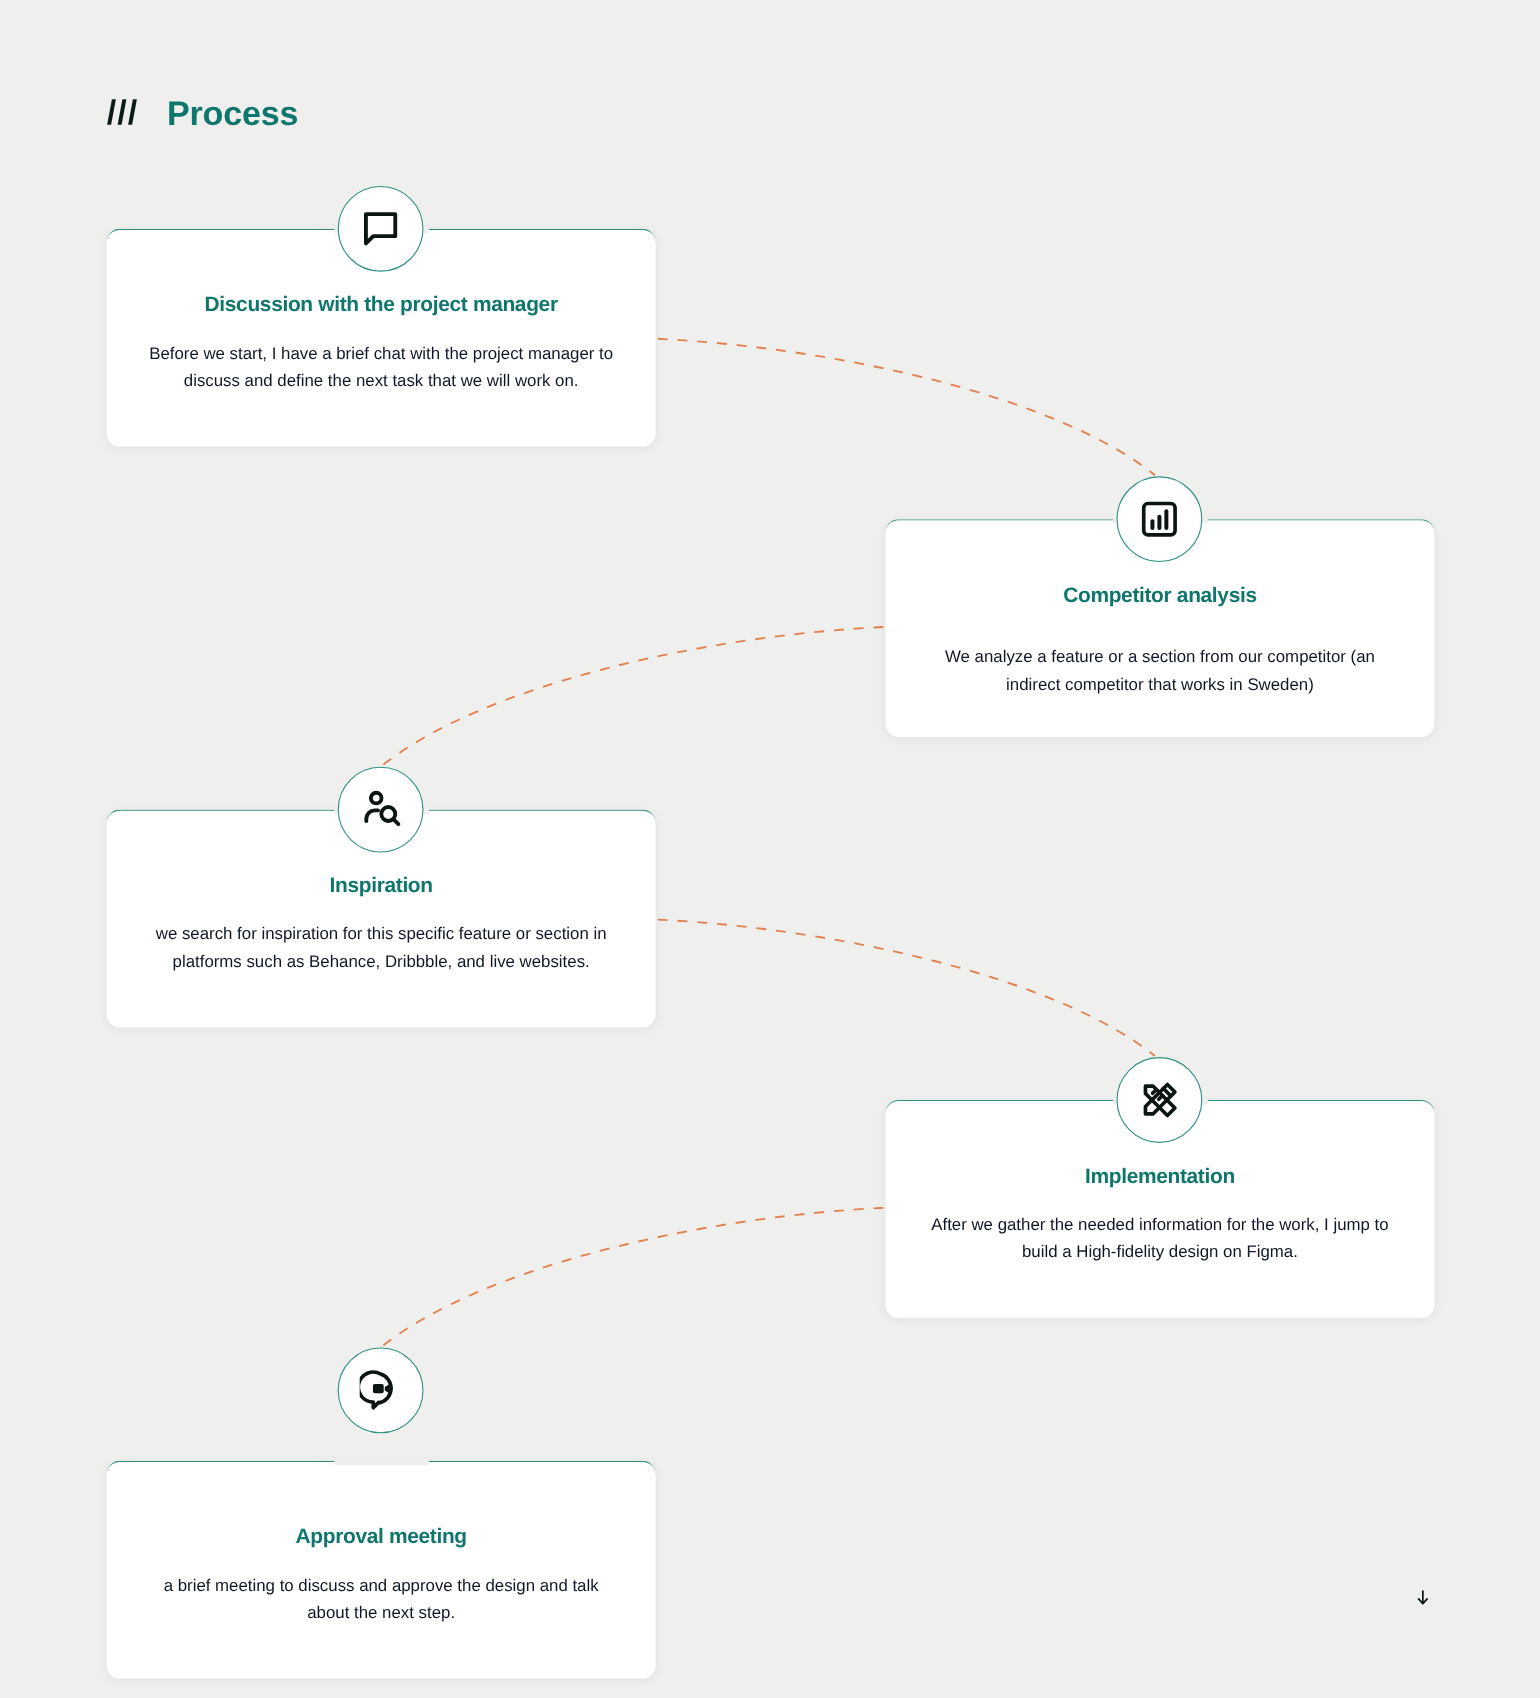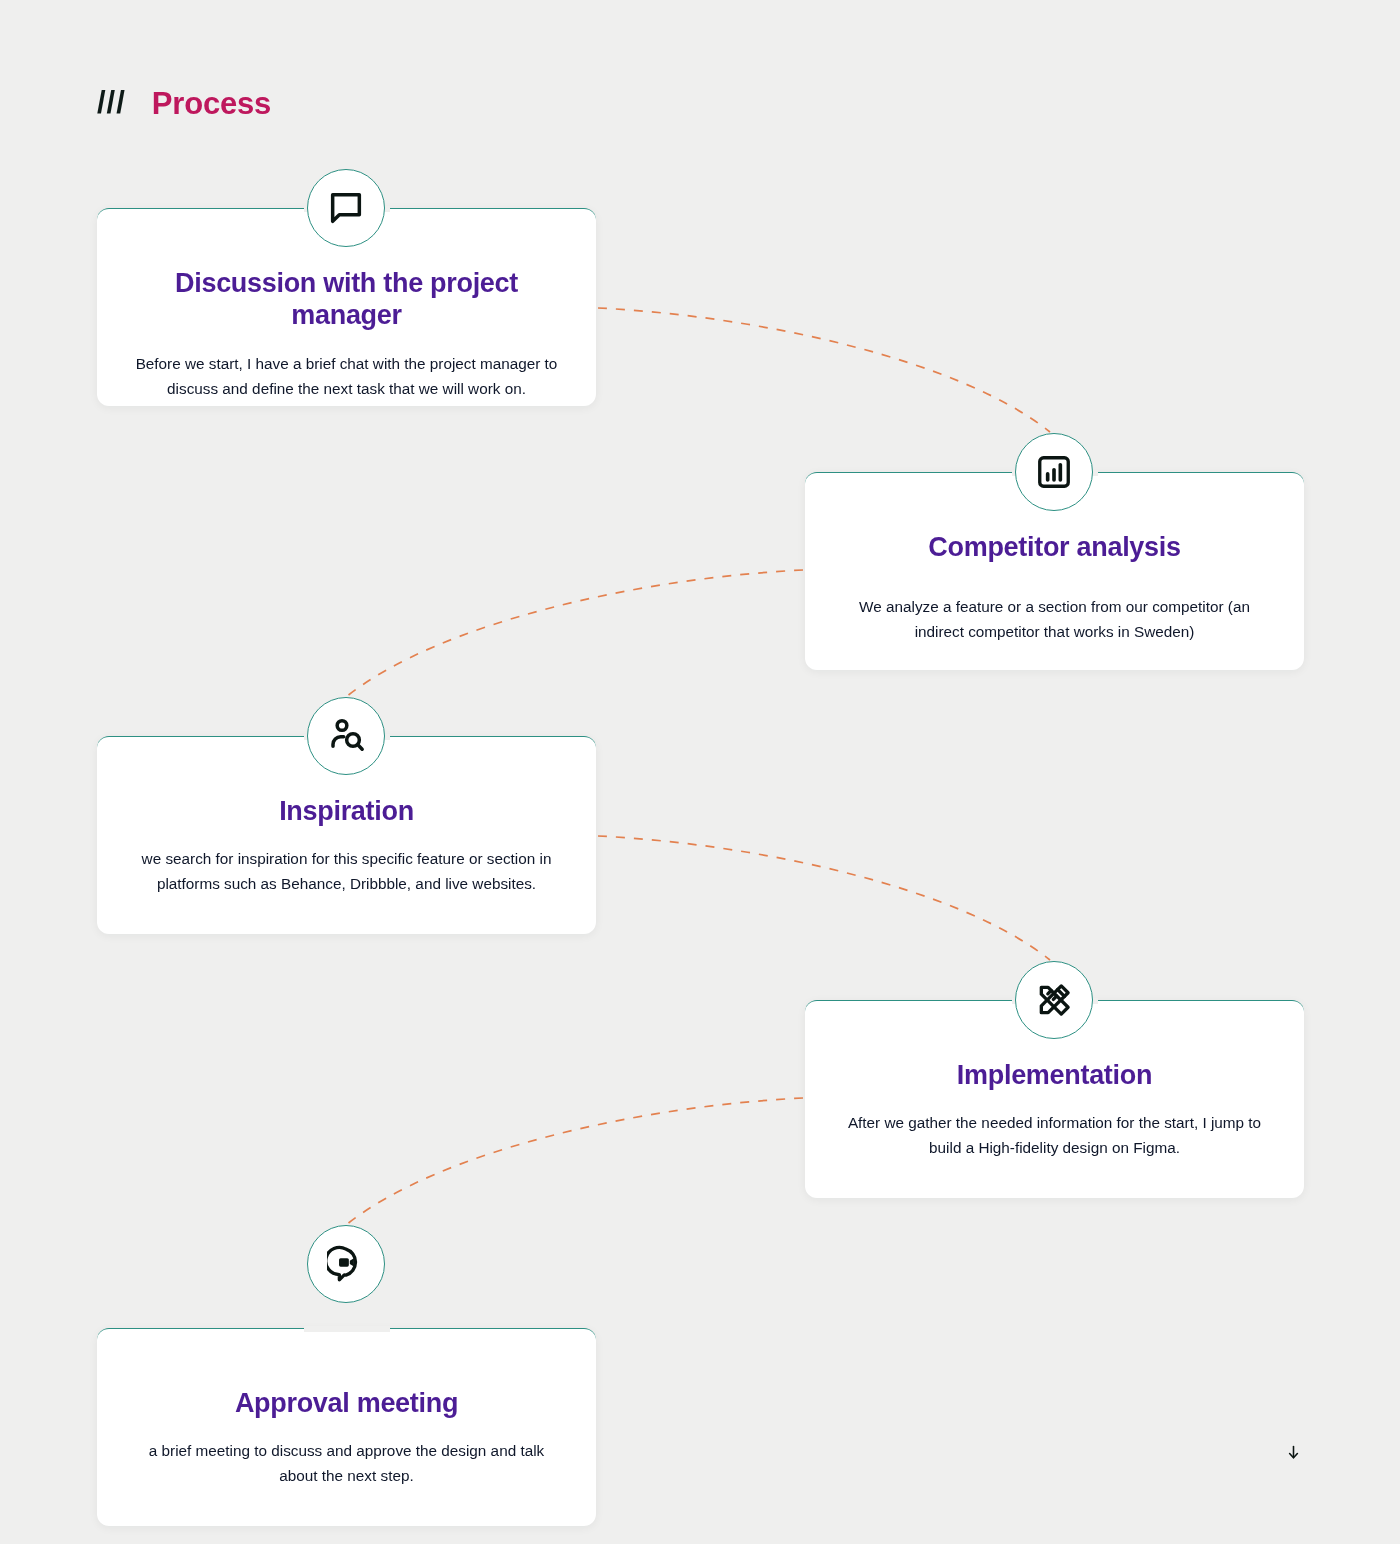--- a/index.html
+++ b/index.html
@@ -34,21 +34,21 @@
     font-size: 31px;
     font-weight: 700;
     color: #0e1a17;
     letter-spacing: 1px;
     line-height: 1;
     transform: translateY(-1px);
   }
   .section-title {
     font-size: 31px;
     font-weight: 700;
-    color: #be185d;
+    color: #0f766e;
     letter-spacing: -0.2px;
     line-height: 1;
   }
 
   
   #connectors {
     position: absolute;
     left: 0; top: 0;
     width: 1400px;
     height: 1544px;
@@ -79,23 +79,23 @@
     position: absolute;
     top: -3px;
     left: 50%;
     transform: translateX(-50%);
     width: 86px;
     height: 6px;
     background: #efefee;
   }
 
   .card-title {
-    font-size: 27px;
+    font-size: 19px;
     font-weight: 700;
-    color: #4c1d95;
+    color: #0f766e;
     letter-spacing: -0.3px;
     line-height: 1.2;
   }
   .card-desc {
     font-size: 15.3px;
     font-weight: 400;
     color: #0f172a;
     line-height: 1.62;
   }
 
@@ -192,21 +192,21 @@
       <path d="M4.2 18.2 v-1.2 a4.6 4.6 0 0 1 4.6-4.6 h1.8"></path>
       <circle cx="16.2" cy="14.4" r="3.8"></circle>
       <path d="M19.1 17.3 L21.7 19.9"></path>
     </svg>
   </div>
 
   <div class="step-card" style="left:805px; top:1000px;text-align:center;">
     <div class="border-gap"></div>
     <div class="card-body" style="top:58px;">
       <div class="card-title">Implementation</div>
-      <div class="card-desc" style="margin-top:20px;">After we gather the needed information for the start, I jump to build a High-fidelity design on Figma.</div>
+      <div class="card-desc" style="margin-top:20px;">After we gather the needed information for the work, I jump to build a High-fidelity design on Figma.</div>
     </div>
   </div>
   <div class="icon-circle" style="left:1015px; top:961px;">
     <svg width="38" height="38" viewBox="0 0 24 24" fill="none" stroke="#0b1512" stroke-width="2.1" stroke-linejoin="round" stroke-linecap="round">
       <path d="M16.6 3.1 L20.9 7.4 L8.3 20 L4 20 L4 15.7 Z"></path>
       <path d="M14.3 5.4 L18.6 9.7"></path>
       <path d="M20.9 16.6 L16.6 20.9 L4 8.3 L4 4 L8.3 4 Z"></path>
       <path d="M8.1 8.1 L10.2 6"></path>
       <path d="M11.6 11.6 L13.7 9.5"></path>
     </svg>

